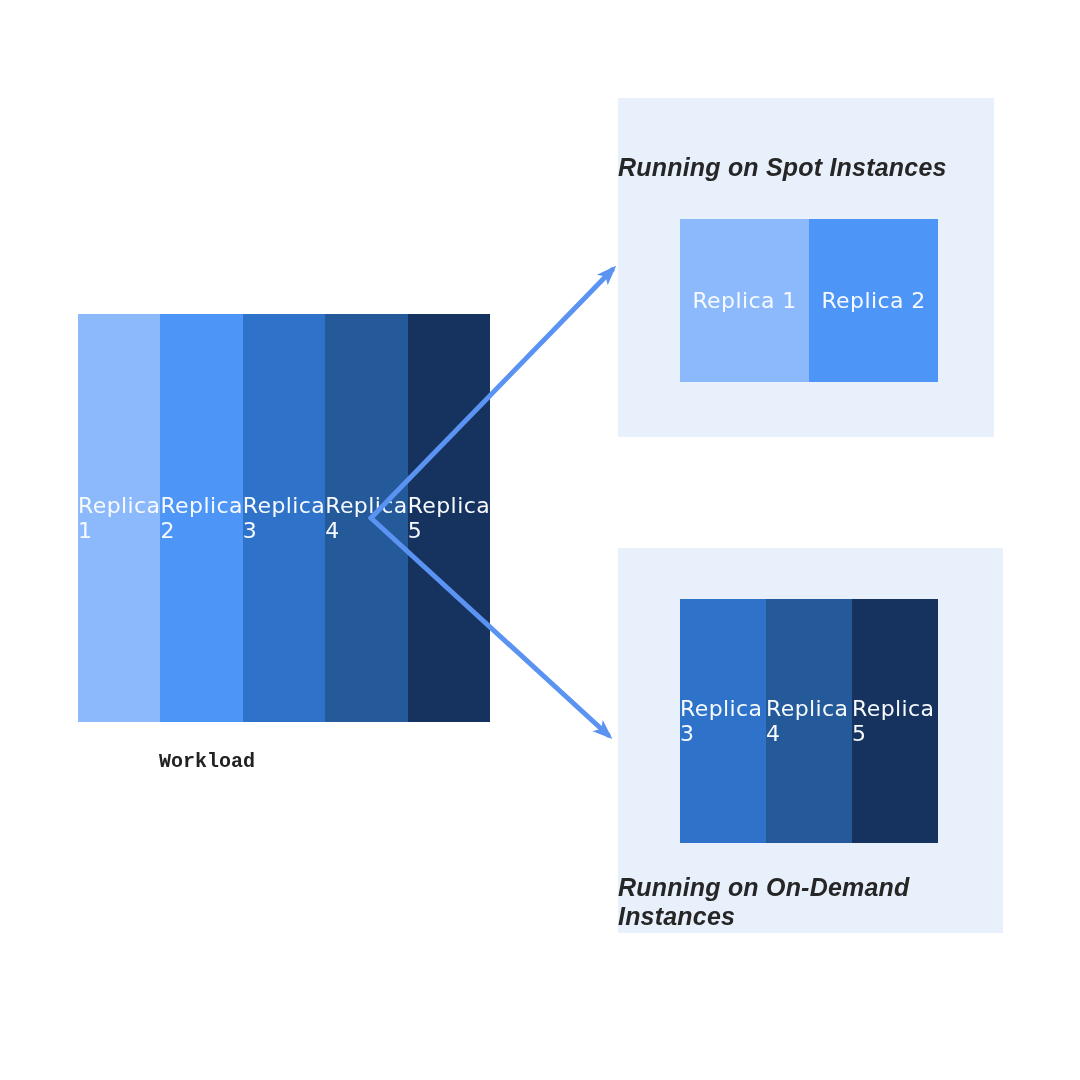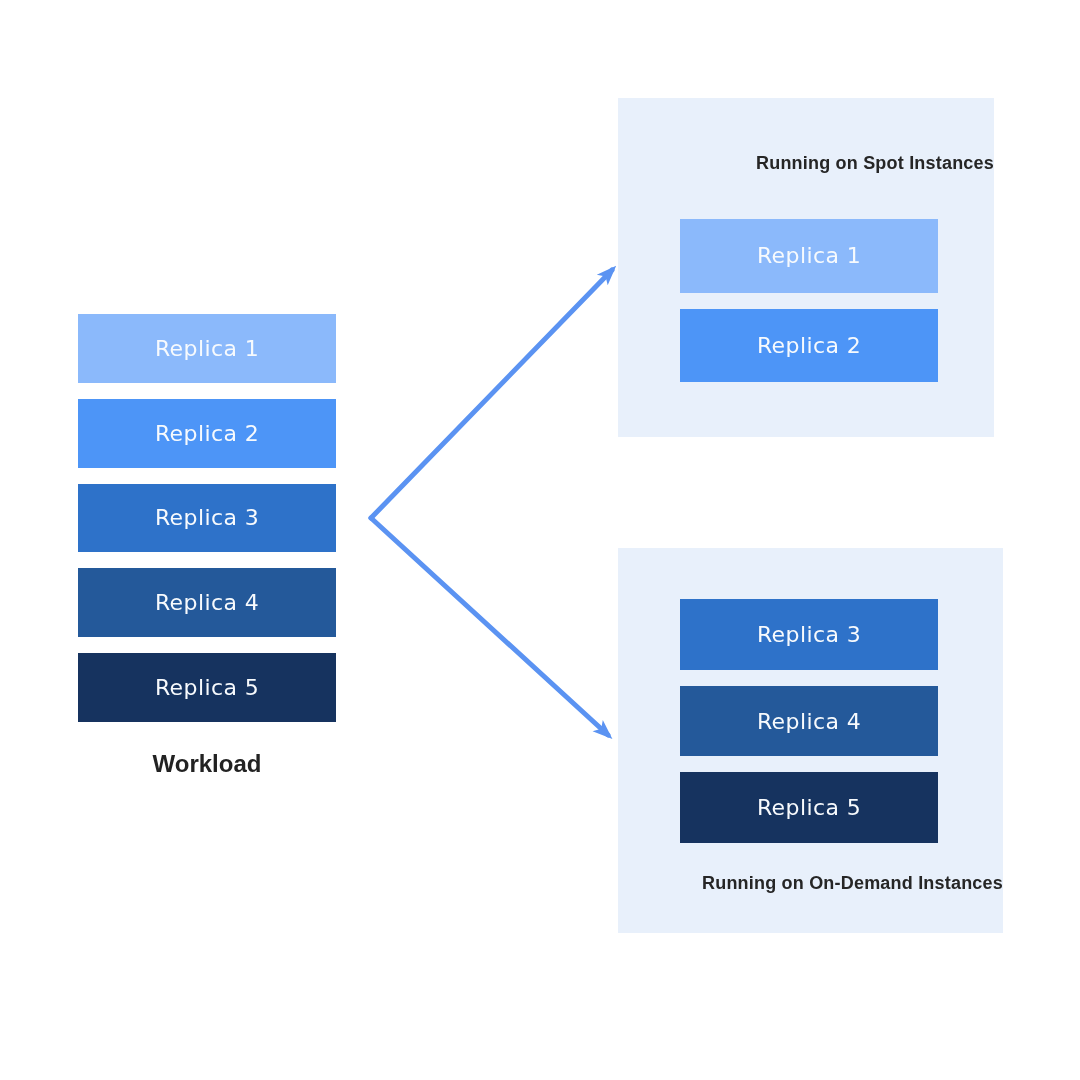--- a/index.html
+++ b/index.html
@@ -6,55 +6,57 @@
   body{background:#ffffff;font-family:"Liberation Sans",sans-serif;}
   .canvas{
     position:relative;
     width:1080px;height:1080px;
     background:#ffffff;
     overflow:hidden;
   }
   
   .stack{
     position:absolute;
-    display:flex;flex-direction:column;gap:16px;justify-content:center;
+    display:flex;flex-direction:row;gap:0;
   }
   #workload-stack{left:78px;top:314px;width:258px;height:408px;}
   #spot-stack{left:62px;top:121px;width:258px;height:163px;}
   #ondemand-stack{left:62px;top:51px;width:258px;height:244px;}
   .replica-band{
     flex:1;
     display:flex;align-items:center;justify-content:center;
     font-family:"DejaVu Sans",sans-serif;
     font-size:22px;
     font-weight:400;
     letter-spacing:0.4px;
     color:#F7FAFD;
   }
   
   .workload-label{
     position:absolute;
     left:78px;top:750px;width:258px;
     text-align:center;
-    font-size:24px;font-weight:700;
+    font-size:20px;font-weight:700;
     color:#222222;
+    font-family:Liberation Mono, monospace;
   }
   
   .panel{
     position:absolute;
     background:#E8F0FB;
   }
   #spot-panel{left:618px;top:98px;width:376px;height:339px;}
   #ondemand-panel{left:618px;top:548px;width:385px;height:385px;}
   .panel-title{
     position:absolute;left:0;right:0;
-    text-align:right;
-    font-size:18px;font-weight:700;
+    text-align:left;
+    font-size:25px;font-weight:700;
     color:#262626;
     letter-spacing:0.2px;
+    font-style:italic;
   }
   #spot-title{top:55px;}
   #ondemand-title{top:325px;}
   
   #arrows{
     position:absolute;left:0;top:0;
     width:1080px;height:1080px;
     pointer-events:none;
   }
 </style>

